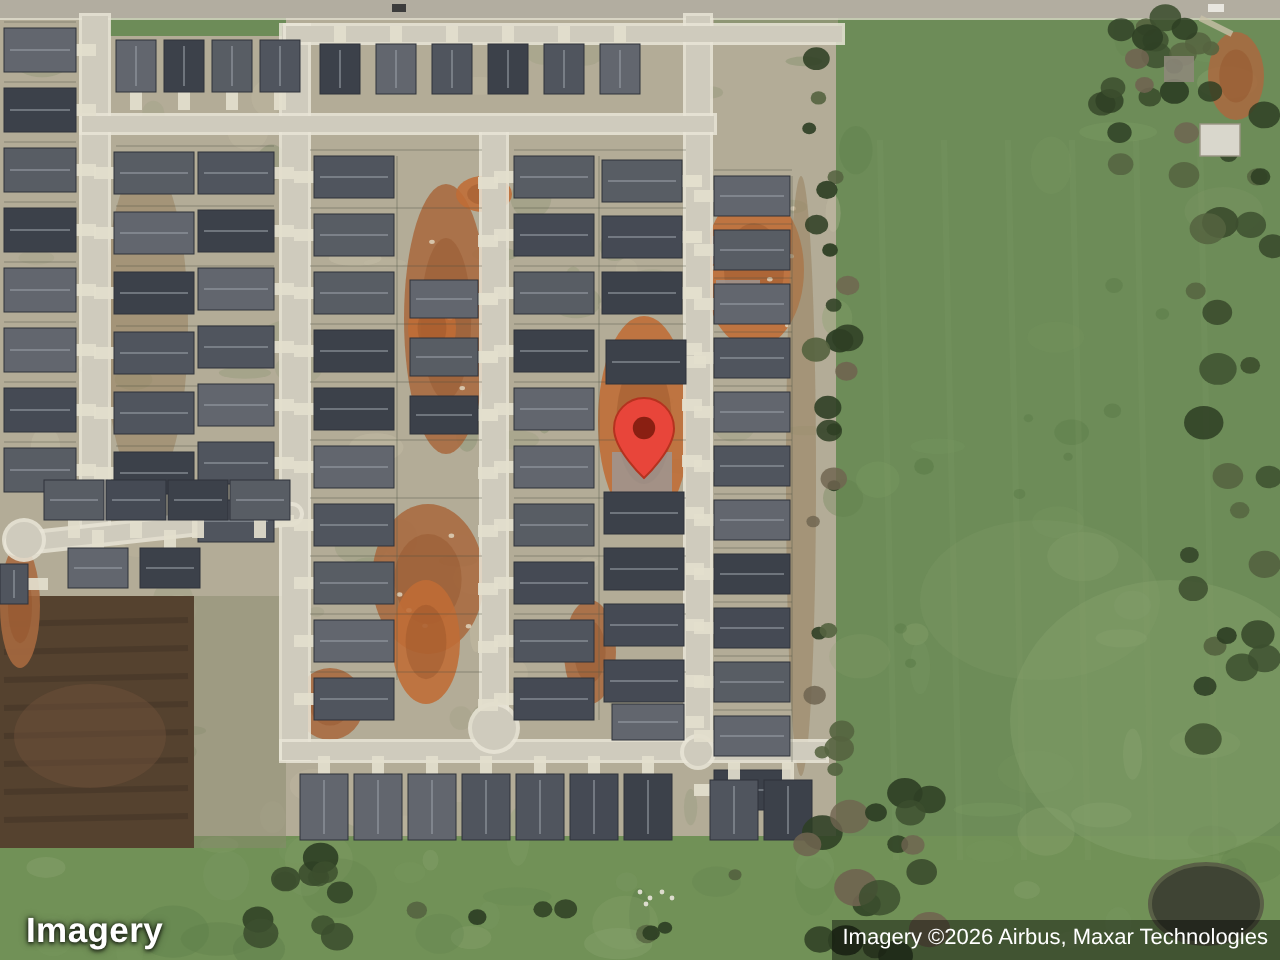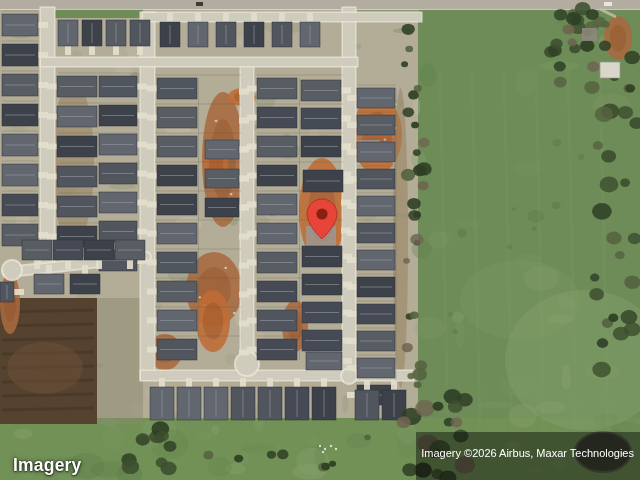--- a/index.html
+++ b/index.html
@@ -3,23 +3,23 @@
 <meta charset="utf-8">
 <style>
   html,body{margin:0;padding:0;background:#222;}
   .stage{position:relative;width:640px;height:480px;overflow:hidden;
          font-family:"Liberation Sans",sans-serif;}
   .stage svg.scene{position:absolute;left:0;top:0;display:block;}
   .pin{position:absolute;width:32px;height:42px;pointer-events:auto;}
   .logo{position:absolute;left:13px;bottom:4px;color:#fff;
         font-size:17.5px;font-weight:bold;letter-spacing:.2px;
         text-shadow:0 0 2px rgba(0,0,0,.75),0 0 5px rgba(0,0,0,.45),0 1px 2px rgba(0,0,0,.5);}
-  .attrib{position:absolute;right:0;bottom:0;height:36px;line-height:18px;
+  .attrib{position:absolute;right:0;bottom:0;height:20px;line-height:18px;
           background:rgba(0,0,0,.42);color:#fff;font-size:11px;
-          padding:12px 6px 0 5px;white-space:nowrap;}
+          padding:0 6px 0 5px;white-space:nowrap;}
 </style>
 </head>
 <body>
 
 <div class="stage">
 
   <svg id="scene" class="scene" width="640" height="480" viewBox="0 0 640 480">
     <g id="ground">
         <rect x="0" y="0" width="640" height="480" fill="#b3ac97" opacity="1"></rect>
         <rect x="418" y="0" width="222" height="480" fill="#6d8c58" opacity="1"></rect>

